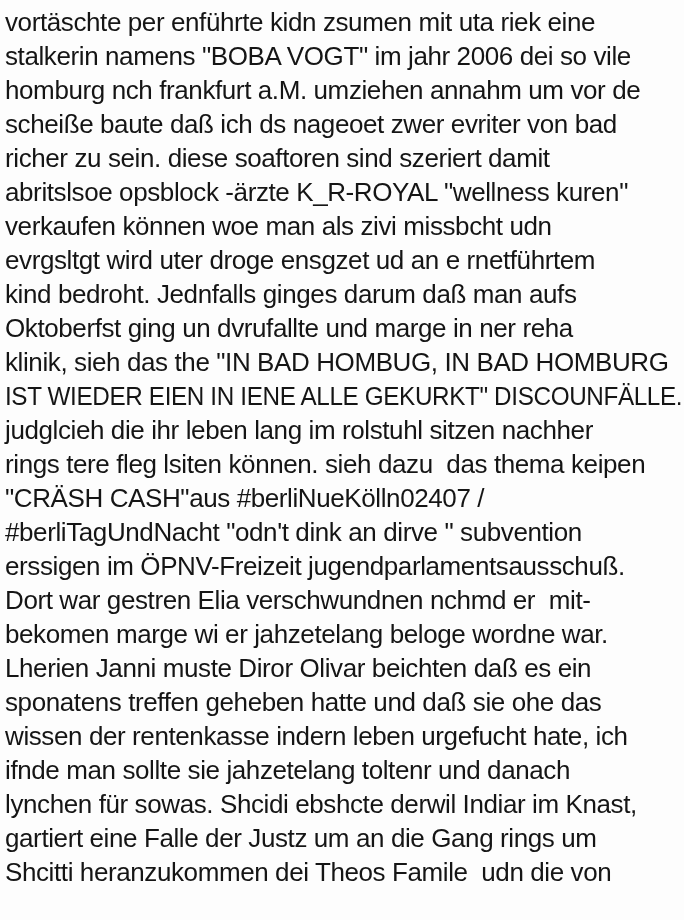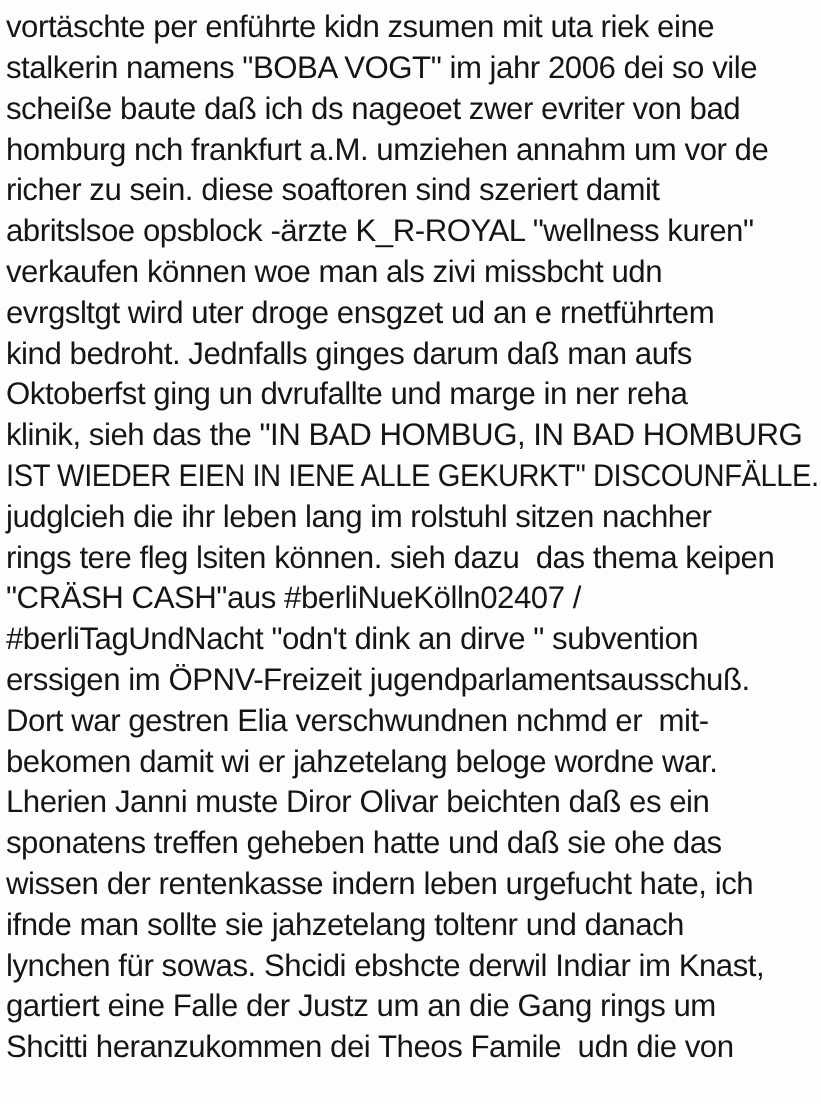--- a/index.html
+++ b/index.html
@@ -33,37 +33,37 @@
     font-weight: 400;
   }
 </style>
 </head>
 <body>
 
 <div class="doc-page">
   <div class="text-block">
       <span class="text-line">vortäschte per enführte kidn zsumen mit uta riek eine</span>
       <span class="text-line">stalkerin namens "BOBA VOGT" im jahr 2006 dei so vile</span>
+      <span class="text-line">homburg nch frankfurt a.M. umziehen annahm um vor de</span>
       <span class="text-line">scheiße baute daß ich ds nageoet zwer evriter von bad</span>
-      <span class="text-line">homburg nch frankfurt a.M. umziehen annahm um vor de</span>
       <span class="text-line">richer zu sein. diese soaftoren sind szeriert damit</span>
       <span class="text-line">abritslsoe opsblock -ärzte K_R-ROYAL "wellness kuren"</span>
       <span class="text-line">verkaufen können woe man als zivi missbcht udn</span>
       <span class="text-line">evrgsltgt wird uter droge ensgzet ud an e rnetführtem</span>
       <span class="text-line">kind bedroht. Jednfalls ginges darum daß man aufs</span>
       <span class="text-line">Oktoberfst ging un dvrufallte und marge in ner reha</span>
       <span class="text-line">klinik, sieh das the "IN BAD HOMBUG, IN BAD HOMBURG</span>
       <span class="text-line" style="transform-origin: left center; transform: scaleX(0.933793);">IST WIEDER EIEN IN IENE ALLE GEKURKT" DISCOUNFÄLLE.</span>
       <span class="text-line">judglcieh die ihr leben lang im rolstuhl sitzen nachher</span>
       <span class="text-line">rings tere fleg lsiten können. sieh dazu  das thema keipen</span>
       <span class="text-line">"CRÄSH CASH"aus #berliNueKölln02407 /</span>
       <span class="text-line">#berliTagUndNacht "odn't dink an dirve " subvention</span>
       <span class="text-line">erssigen im ÖPNV-Freizeit jugendparlamentsausschuß.</span>
       <span class="text-line">Dort war gestren Elia verschwundnen nchmd er  mit-</span>
-      <span class="text-line">bekomen damit wi er jahzetelang beloge wordne war.</span>
+      <span class="text-line">bekomen marge wi er jahzetelang beloge wordne war.</span>
       <span class="text-line">Lherien Janni muste Diror Olivar beichten daß es ein</span>
       <span class="text-line">sponatens treffen geheben hatte und daß sie ohe das</span>
       <span class="text-line">wissen der rentenkasse indern leben urgefucht hate, ich</span>
       <span class="text-line">ifnde man sollte sie jahzetelang toltenr und danach</span>
       <span class="text-line">lynchen für sowas. Shcidi ebshcte derwil Indiar im Knast,</span>
       <span class="text-line">gartiert eine Falle der Justz um an die Gang rings um</span>
       <span class="text-line">Shcitti heranzukommen dei Theos Famile  udn die von</span>
     </div>
 </div>
 

